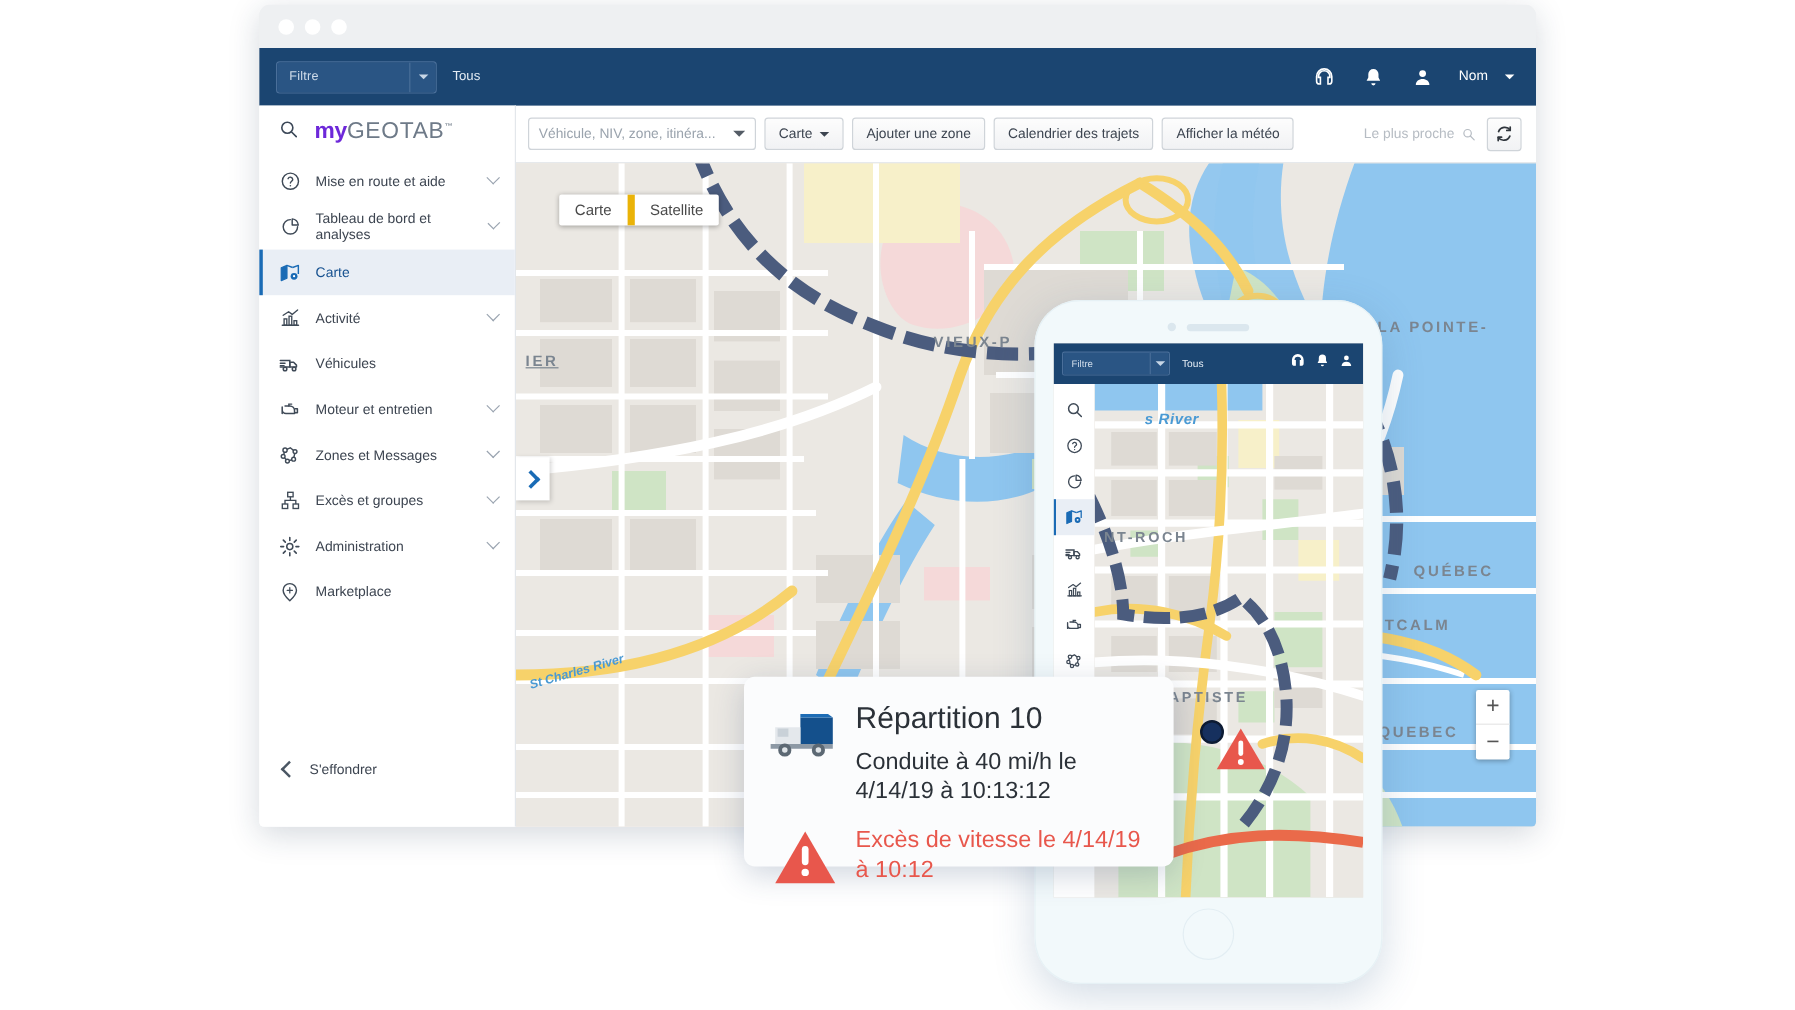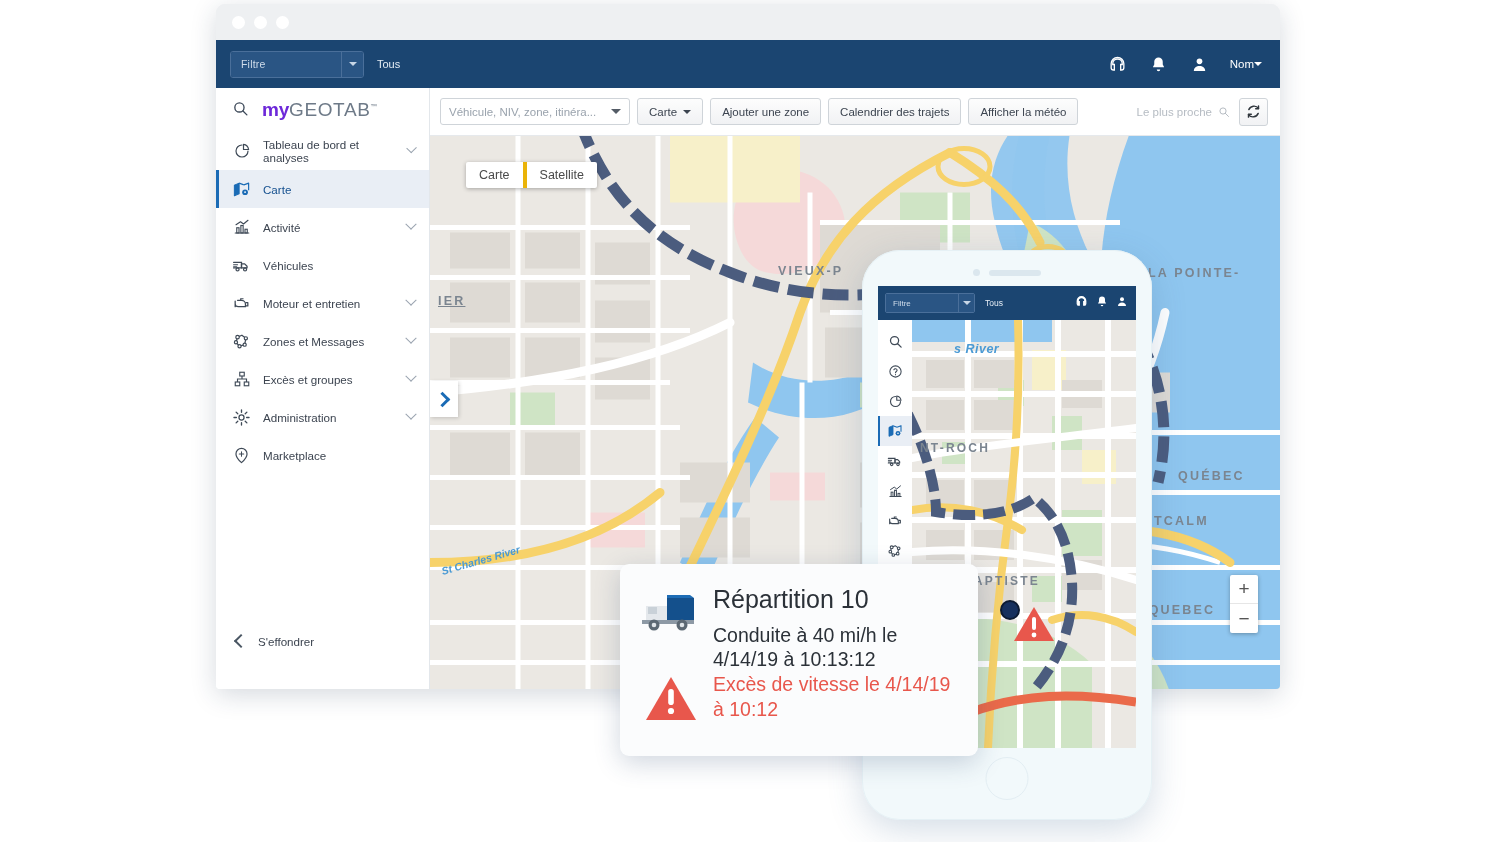--- a/index.html
+++ b/index.html
@@ -38,21 +38,21 @@
   }
   .filter-caret {
     width:22px; background:#2a5584; border-left:1px solid #4a6f9a;
     display:flex; align-items:center; justify-content:center;
   }
   .caret-down { width:0;height:0;border-left:4px solid transparent;border-right:4px solid transparent;border-top:4.5px solid #c7d6e6; }
   .tous-label { color:#e4ecf4; font-size:11px; margin-left:13px; }
   .header-right { margin-left:auto; display:flex; align-items:center; gap:19px; }
   .hdr-icon { width:22px; height:22px; display:flex; align-items:center; justify-content:center; }
   .hdr-icon svg { fill:#ffffff; }
-  .user-name { color:#ffffff; font-size:11.5px; display:flex; align-items:center; gap:0; }
+  .user-name { color:#ffffff; font-size:11.5px; display:flex; align-items:center; gap:14px; }
   .caret-wh { width:0;height:0;border-left:4px solid transparent;border-right:4px solid transparent;border-top:4.5px solid #ffffff; }
 
   
   .app-body { display:flex; height: calc(685px - 36px - 48px); background:#fff; }
 
   
   .sidebar { width: 214px; background:#ffffff; border-right:1px solid #e3e7eb; position:relative; display:flex; flex-direction:column; }
   .logo-row { height:44px; display:flex; align-items:center; padding-left:16px; gap:13px; }
   .logo-search svg { stroke:#3c4858; }
   .logo-text { font-size:19px; font-weight:700; letter-spacing:-.2px; position:relative; }
@@ -97,21 +97,21 @@
   }
 
   
   .map { position:relative; flex:1; overflow:hidden; background:#e9e6e1; }
   .map svg.basemap { position:absolute; inset:0; width:100%; height:100%; }
   .maptype {
     position:absolute; left:36px; top:26px; display:flex; background:#fff;
     border-radius:2px; box-shadow:0 1px 4px rgba(0,0,0,.3); overflow:hidden; z-index:6;
   }
   .maptype div { padding:6px 13px; font-size:12.5px; color:#4a4a4a; cursor:pointer; }
-  .maptype div + div { border-left:4px solid #eab308; }
+  .maptype div + div { border-left:6px solid #eab308; }
   .expand-btn {
     position:absolute; left:0px; top:245px; width:28px; height:36px; background:#fff;
     display:flex; align-items:center; justify-content:center; z-index:6; box-shadow:1px 1px 4px rgba(0,0,0,.18);
   }
   .chev-right { width:11px;height:11px; border-top:3px solid #1a6bb5; border-right:3px solid #1a6bb5; transform:rotate(45deg); margin-left:-3px;}
   .zoomctl {
     position:absolute; right:22px; bottom:56px; width:28px; background:#fff; border-radius:2px;
     box-shadow:0 1px 4px rgba(0,0,0,.3); z-index:6;
   }
   .zoomctl div { height:29px; display:flex; align-items:center; justify-content:center; font-size:19px; color:#555; cursor:pointer; }
@@ -148,30 +148,30 @@
   .ph-rail .ri { width:34px; height:30px; display:flex; align-items:center; justify-content:center; position:relative; }
   .ph-rail .ri svg { stroke:#3f4a57; fill:none; }
   .ph-rail .ri.active { background:#e9eef5; }
   .ph-rail .ri.active::before { content:''; position:absolute; left:0;top:0;bottom:0;width:2px;background:#1a6bb5; }
   .ph-rail .ri.active svg { stroke:#1a6bb5; }
   .ph-map { flex:1; position:relative; overflow:hidden; background:#e9e6e1; }
   .ph-map svg.basemap { position:absolute; inset:0; width:100%; height:100%; }
 
   
   .popup {
-    position:absolute; left:620px; top:564px; width:358px; height:192px;
+    position:absolute; left:620px; top:564px; width:358px; height:158px;
     background:#fbfcfd; border-radius:9px; z-index:40;
     box-shadow:0 7px 26px rgba(40,70,110,.22);
     padding:22px 20px 0 22px;
   }
   .pop-row { display:flex; gap:13px; }
   .pop-truck { width:58px; flex:0 0 58px; padding-top:6px; }
   .pop-title { font-size:25px; color:#2b3138; font-weight:400; line-height:1.1; }
   .pop-sub { font-size:19.5px; color:#2b3138; line-height:1.28; margin-top:9px; }
-  .pop-row2 { display:flex; gap:13px; margin-top:0; align-items:flex-start; }
+  .pop-row2 { display:flex; gap:13px; margin-top:16px; align-items:flex-start; }
   .pop-warn { width:58px; flex:0 0 58px; display:flex; justify-content:center; padding-top:3px;}
   .pop-alert { font-size:19.5px; color:#e8574c; line-height:1.28; }
 
   
   .veh-dot { position:absolute; width:20px;height:20px;border-radius:50%; background:#16305e; border:2.5px solid #0d1b33; z-index:22; }
   .map-warn { position:absolute; z-index:22; }
 </style>
 </head>
 <body>
 
@@ -227,20 +227,31 @@
             <svg width="17" height="17" viewBox="0 0 24 24" fill="none">
                 <circle cx="10.5" cy="10.5" r="6.5" stroke="#3c4858" stroke-width="1.9"></circle>
                 <path d="M15.5 15.5 21 21" stroke="#3c4858" stroke-width="1.9" stroke-linecap="round"></path>
               </svg>
           </span>
           <span class="logo-text">
             <span class="logo-my">my</span><span class="logo-geotab">GEOTAB</span><span class="logo-tm">™</span>
           </span>
         </div>
 
+        <div class="nav-item">
+          <span class="ico">
+            <svg width="18" height="18" viewBox="0 0 24 24">
+                <circle cx="12" cy="12" r="9" stroke-width="1.6"></circle>
+                <path d="M9.4 9.2a2.7 2.7 0 0 1 5.2.9c0 1.8-2.6 2.1-2.6 3.9" stroke-width="1.6" stroke-linecap="round"></path>
+                <circle cx="12" cy="17" r=".9" fill="#3f4a57" stroke="none"></circle>
+              </svg>
+          </span>
+          <span>Mise en route et aide</span>
+          <span class="chev"></span>
+        </div>
 
         <div class="nav-item">
           <span class="ico">
             <svg width="18" height="18" viewBox="0 0 24 24">
                 <path d="M12 4a8 8 0 1 0 8 8" stroke-width="1.6" stroke-linecap="round"></path>
                 <path d="M14 3.2a8 8 0 0 1 6.8 6.8H14z" stroke-width="1.6" stroke-linejoin="round"></path>
               </svg>
           </span>
           <span>Tableau de bord et analyses</span>
           <span class="chev"></span>
@@ -494,21 +505,21 @@
           <div class="maptype">
             <div>Carte</div>
             <div>Satellite</div>
           </div>
 
           <div class="expand-btn">
             <span class="chev-right"></span>
           </div>
 
           <div class="map-label" style="left:8px;  top:158px;text-decoration:underline;">IER</div>
-          <div class="map-label" style="left:348px; top:128px;">VIEUX-P</div>
+          <div class="map-label" style="left:348px; top:142px;">VIEUX-P</div>
           <div class="map-label" style="left:718px; top:130px;">LA POINTE-</div>
           <div class="map-label" style="left:310px; top:485px;">LA CITÉ-LIMOI</div>
           <div class="map-label" style="left:408px; top:526px;">SA</div>
 
           <div class="map-label" style="left:680px; top:467px;">OLD  QUEBEC</div>
           <div class="map-label" style="left:660px; top:333px;">VIEUX</div>
           <div class="map-label" style="left:748px; top:333px;">QUÉBEC</div>
           <div class="map-label" style="left:672px; top:358px;">- MO</div>
           <div class="map-label" style="left:724px; top:358px;margin-top:20px;">TCALM</div>
           <div class="river-label" style="left:10px; top:418px; transform:rotate(-16deg);">St Charles River</div>

